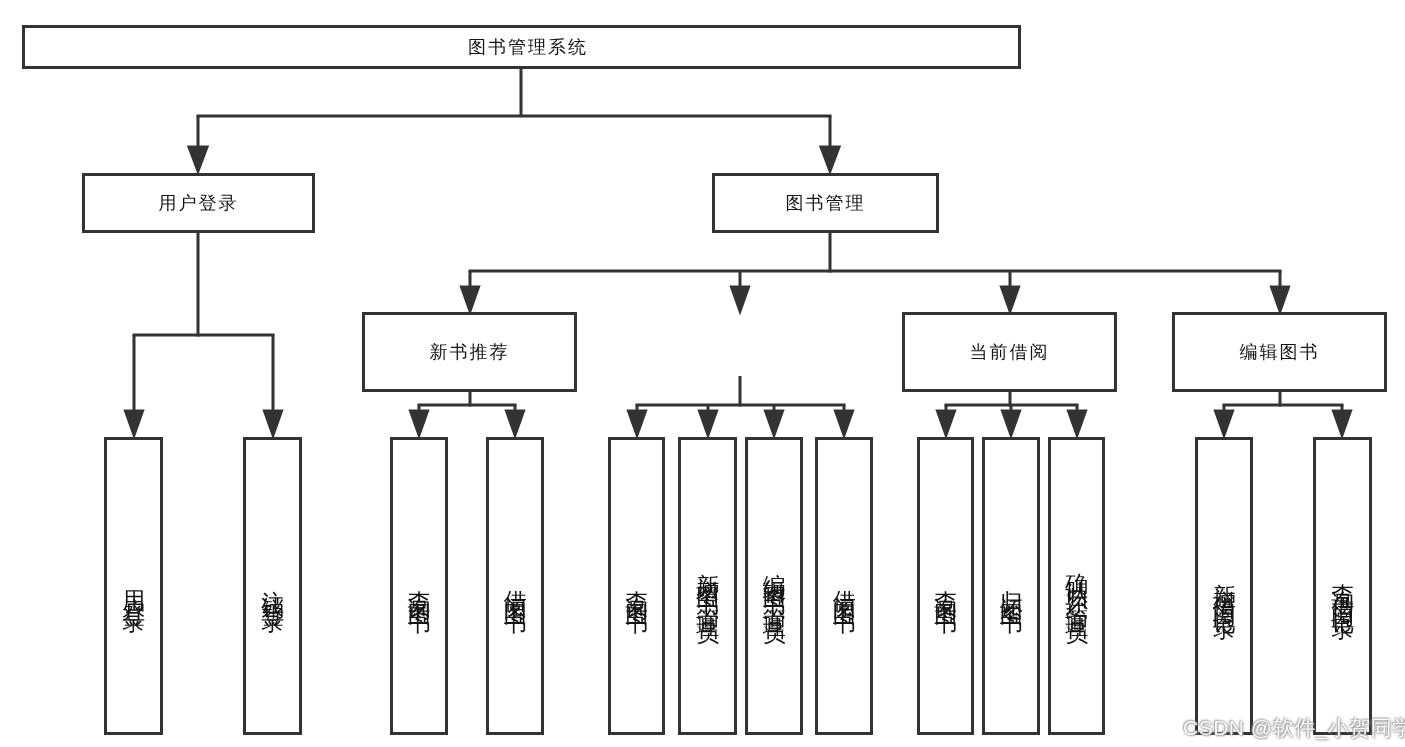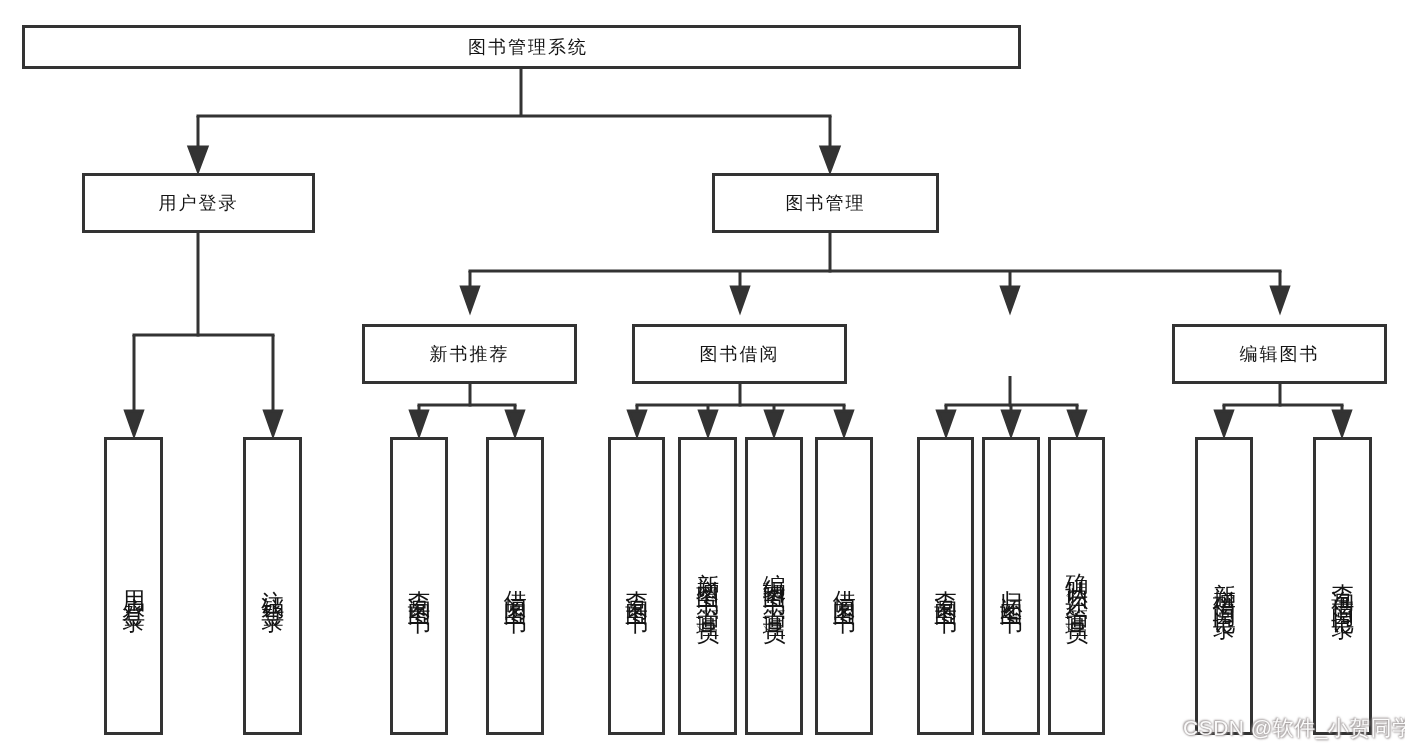--- a/index.html
+++ b/index.html
@@ -27,21 +27,21 @@
     justify-content: center;
     color: #141414;
   }
   .hl {
     font-size: 18px;
     letter-spacing: 2px;
     white-space: nowrap;
   }
   .root-box  { left: 22px;  top: 25px;  width: 999px; height: 44px; padding-left: 13px; }
   .lv2       { top: 173px;  height: 60px; }
-  .lv3       { top: 324px;  height: 60px; }
+  .lv3       { top: 312px;  height: 80px; }
   .leaf      { top: 437px;  height: 298px; }
   .vl {
     writing-mode: vertical-rl;
     text-orientation: mixed;
     font-size: 23px;
     letter-spacing: 7px;
     line-height: 1.1;
     white-space: nowrap;
   }
   #watermark {
@@ -135,22 +135,22 @@
   <div class="box lv2" style="left:82px;width:233px;">
     <span class="hl">用户登录</span>
   </div>
   <div class="box lv2" style="left:712px;width:227px;">
     <span class="hl">图书管理</span>
   </div>
 
   <div class="box lv3" style="left:362px;width:215px;">
     <span class="hl">新书推荐</span>
   </div>
-  <div class="box lv3" style="left:632px;width:215px;">
-    <span class="hl">图书借阅</span>
+  <div class="box lv3" style="left:902px;width:215px;">
+    <span class="hl">当前借阅</span>
   </div>
   <div class="box lv3" style="left:1172px;width:215px;">
     <span class="hl">编辑图书</span>
   </div>
 
   <div class="box leaf" style="left:104px;width:59px;">
     <span class="vl">用户登录</span>
   </div>
   <div class="box leaf" style="left:243px;width:59px;">
     <span class="vl">注销登录</span>

